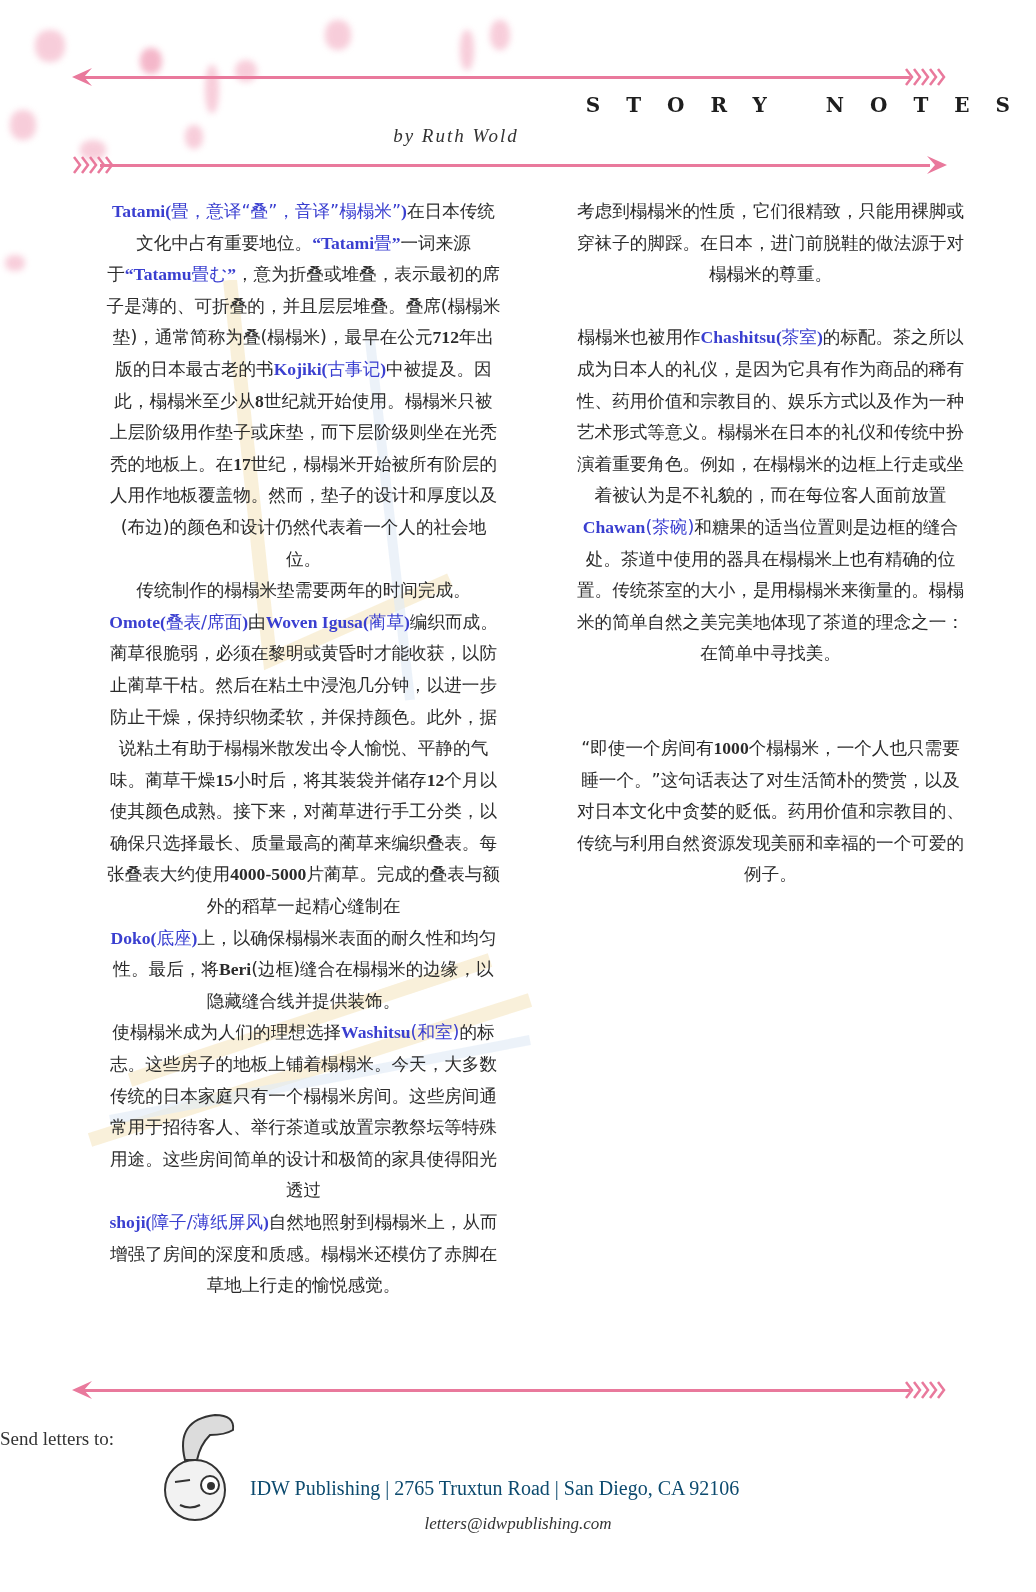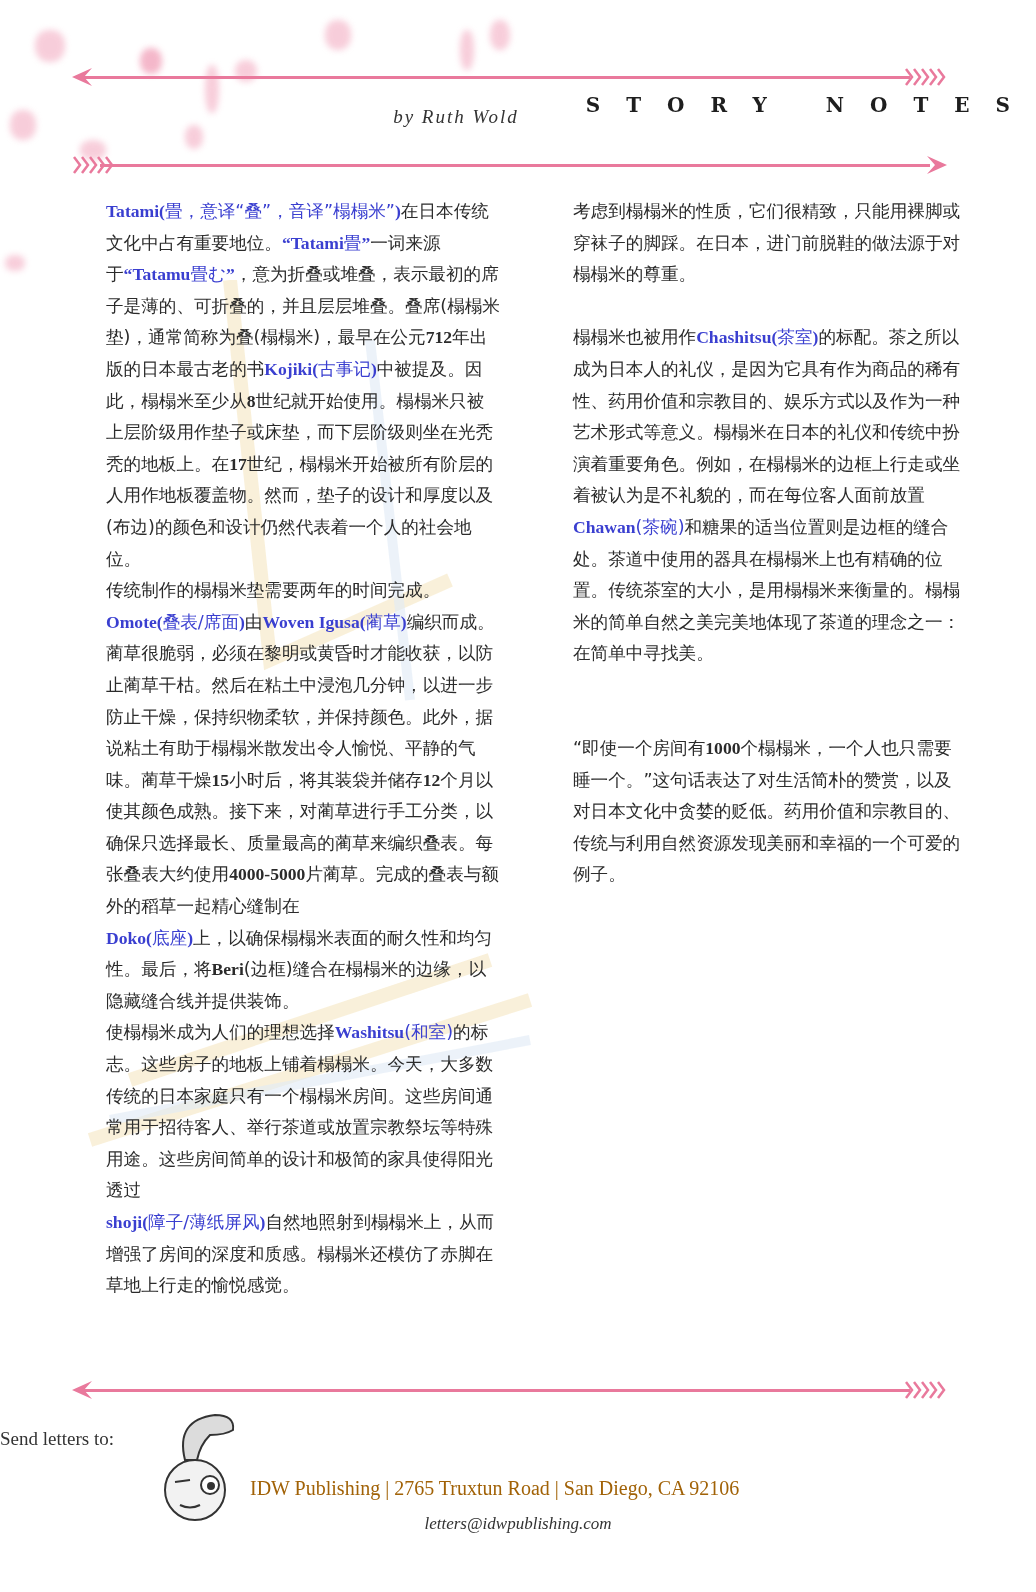--- a/index.html
+++ b/index.html
@@ -10,47 +10,47 @@
     color: #2a2a2a;
   }
   .petal { position: absolute; background: #f2a6bd; border-radius: 45%; filter: blur(3px); opacity: .55; }
   .arrow-line { position: absolute; height: 3px; background: #e9799c; }
   .title {
     position: absolute; left: 0; width: 1036px; top: 93px; text-align: right;
     font-family: "DejaVu Serif", serif; font-size: 20px; letter-spacing: 26px;
     color: #1e1e1e; font-weight: bold;
   }
   .byline {
-    position: absolute; left: 0; width: 912px; top: 106px; text-align: center;
+    position: absolute; left: 0; width: 912px; top: 125px; text-align: center;
     font-family: "Liberation Serif", serif; font-style: italic; font-size: 19px;
     letter-spacing: 2px; color: #333;
   }
   .col {
     position: absolute; top: 196px; width: 395px;
     font-size: 17.6px; line-height: 31.6px; color: #2b2b2b;
   }
   .col-left { left: 106px; }
   .col-right { left: 525px; margin-left: 48px; }
-  .col p { margin: 0; }
+  .col p { margin: 0; text-align: center; }
   .gap { height: 31.6px; }
   .term { color: #3a3fd0; font-family: "Liberation Serif", serif; font-weight: bold; }
   .term-cn { color: #3a3fd0; }
   .num { font-family: "Liberation Serif", serif; font-weight: bold; }
   .watermark {
     position: absolute; left: 70px; top: 280px; width: 480px; height: 900px;
     pointer-events: none; opacity: .35;
   }
   .footer-send {
     position: absolute; left: 0; width: 1036px; top: 1428px; 
     font-family: "Liberation Serif", serif; font-size: 19px; color: #333;
     padding-left: 0;
   }
   .footer-addr {
     position: absolute; left: 250px; top: 1477px; font-family: "Liberation Serif", serif;
-    font-size: 20px; color: #a16207; white-space: nowrap;
+    font-size: 20px; color: #0c4a6e; white-space: nowrap;
   }
   .footer-email {
     position: absolute; left: 0; width: 1036px; top: 1505px; text-align: center;
     font-family: "Liberation Serif", serif; font-style: italic; font-size: 17px; color: #333; margin-top: 9px;
   }
   .mascot { position: absolute; left: 155px; top: 1410px; width: 100px; height: 120px; }
 </style>
 </head>
 <body>
 

